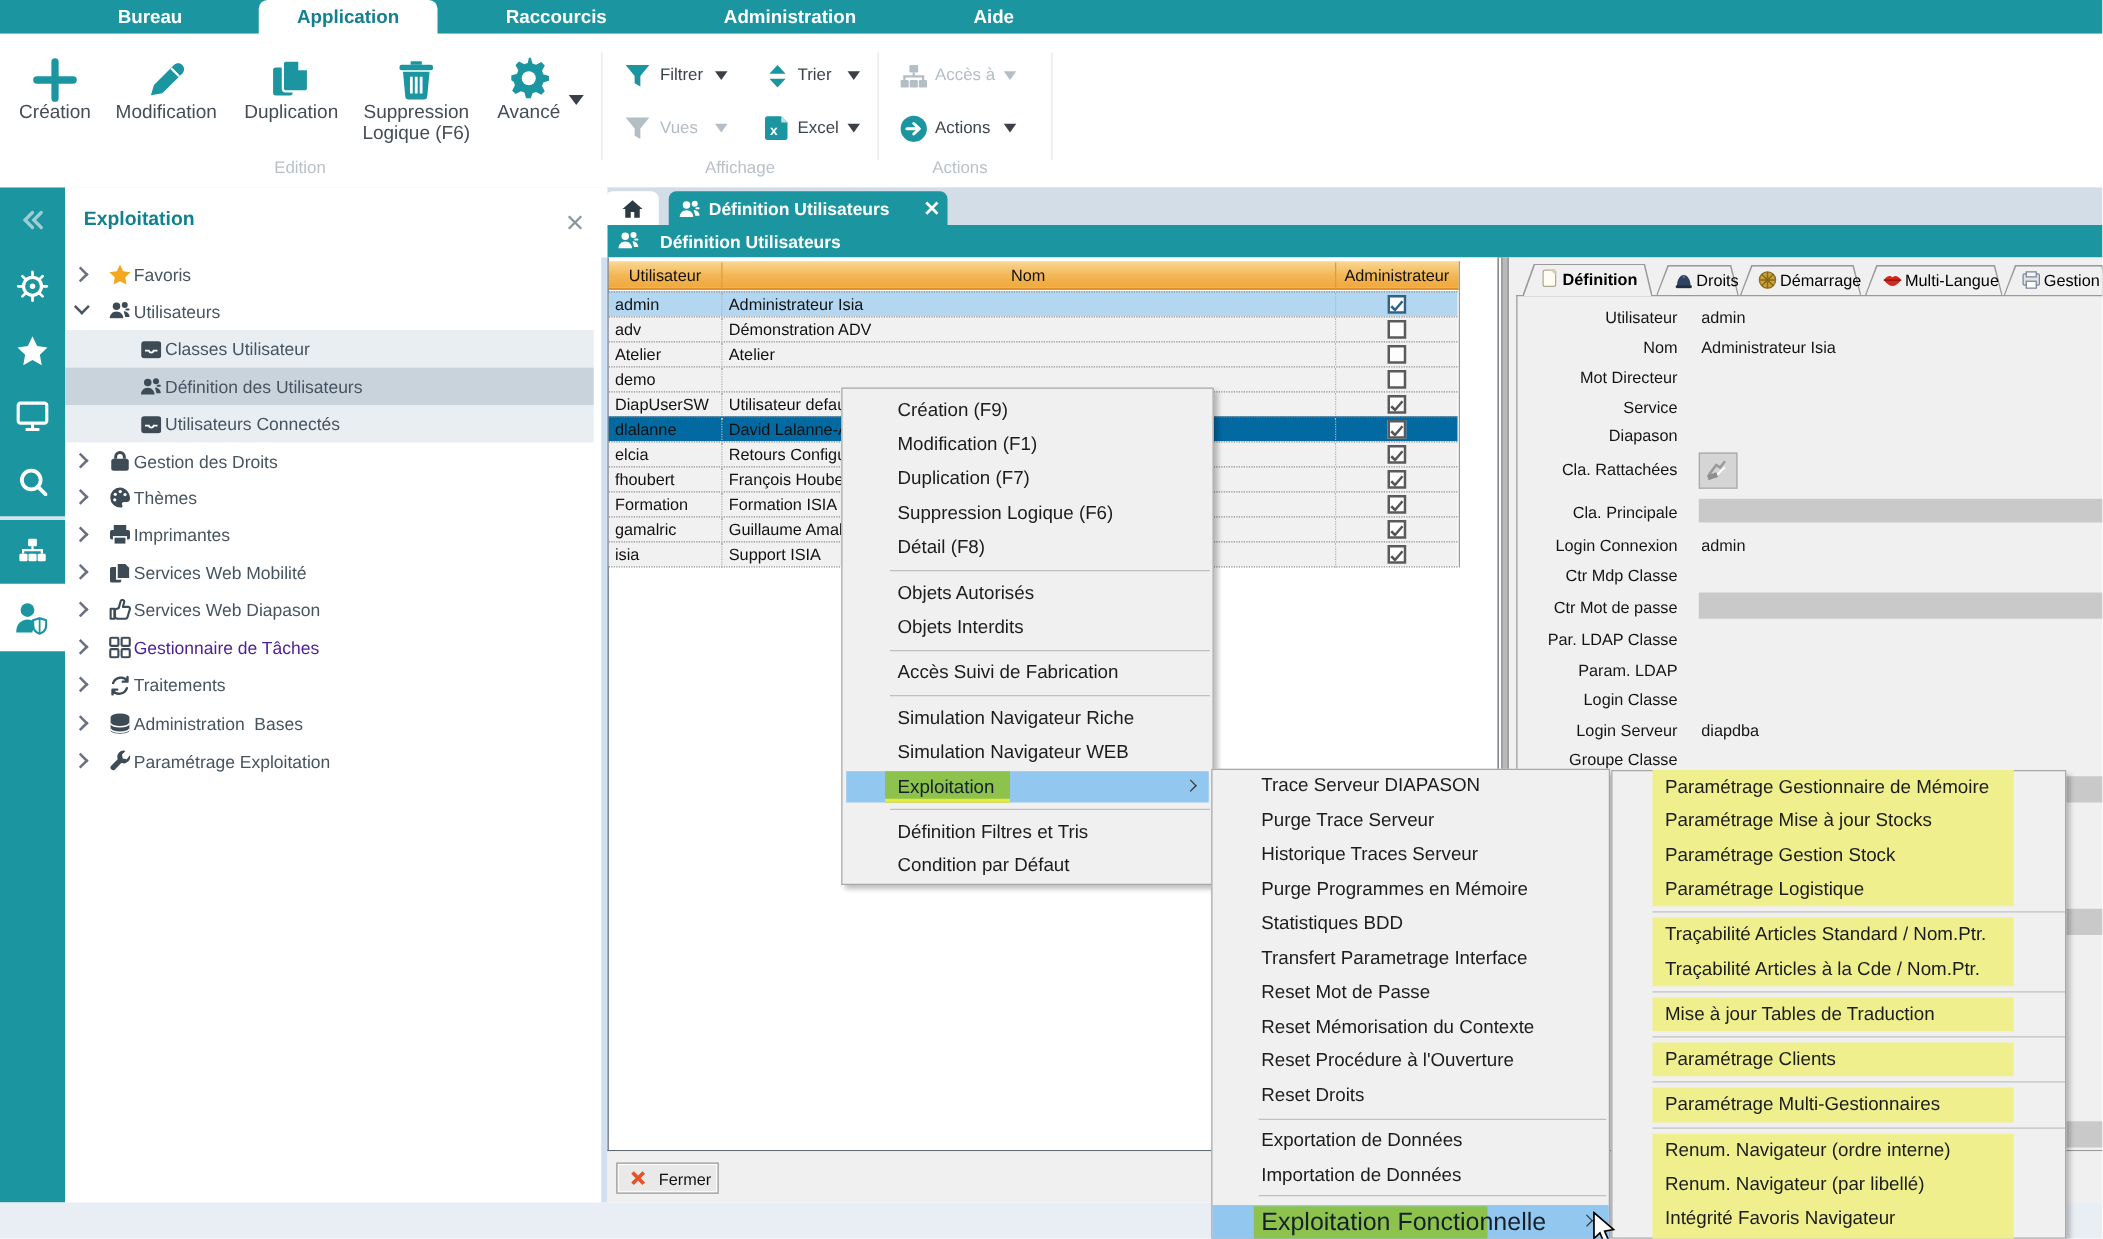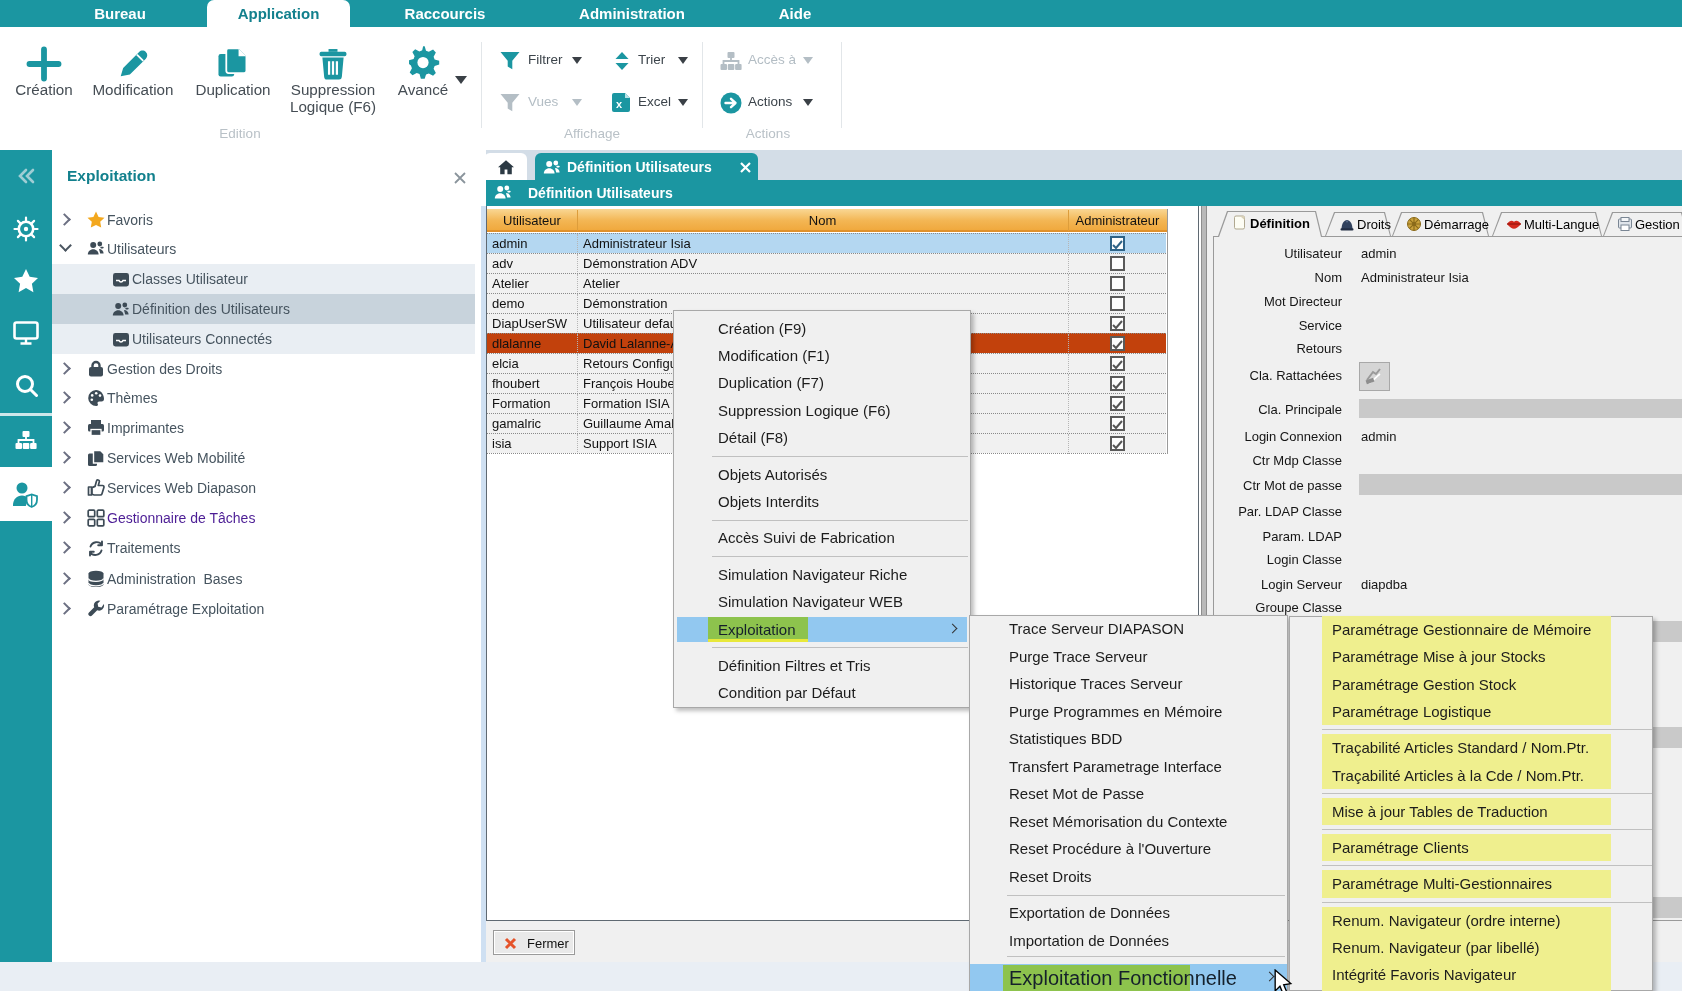--- a/index.html
+++ b/index.html
@@ -321,21 +321,21 @@
       <path d="M3 14l6-8 3 2 4-5" stroke="#9a9a9a" stroke-width="2" fill="none"></path>
       <path d="M5 17c3-1 7-6 11-9" stroke="#fff" stroke-width="1.6" fill="none"></path>
       <rect x="2" y="13" width="8" height="4" fill="#8e8e8e" transform="rotate(-20 6 15)"></rect>
     </svg></div>
 <div class="flbl" style="left:1207px;top:246px">Utilisateur</div>
 <div class="frow" style="left:1361px;top:246px">admin</div>
 <div class="flbl" style="left:1207px;top:270px">Nom</div>
 <div class="frow" style="left:1361px;top:270px">Administrateur Isia</div>
 <div class="flbl" style="left:1207px;top:294px">Mot Directeur</div>
 <div class="flbl" style="left:1207px;top:318px">Service</div>
-<div class="flbl" style="left:1207px;top:341px">Retours</div>
+<div class="flbl" style="left:1207px;top:341px">Diapason</div>
 <div class="flbl" style="left:1207px;top:368px">Cla. Rattachées</div>
 <div class="flbl" style="left:1207px;top:402px">Cla. Principale</div>
 <div class="flbl" style="left:1207px;top:429px">Login Connexion</div>
 <div class="frow" style="left:1361px;top:429px">admin</div>
 <div class="flbl" style="left:1207px;top:453px">Ctr Mdp Classe</div>
 <div class="flbl" style="left:1207px;top:478px">Ctr Mot de passe</div>
 <div class="flbl" style="left:1207px;top:504px">Par. LDAP Classe</div>
 <div class="flbl" style="left:1207px;top:529px">Param. LDAP</div>
 <div class="flbl" style="left:1207px;top:552px">Login Classe</div>
 <div class="flbl" style="left:1207px;top:577px">Login Serveur</div>
@@ -366,35 +366,34 @@
   </div>
 <div class="trow" style="top:273px;background:#f1f1f1;border-top:1px dotted #8a8a8a">
     <div class="tcell" style="left:5px;width:84px">Atelier</div>
     <div class="tcell" style="left:96px;width:480px">Atelier</div>
     <div class="a" style="left:90px;top:0;width:1px;height:20px;border-left:1px dotted #b5b5b5"></div>
     <div class="a" style="left:581px;top:0;width:1px;height:20px;border-left:1px dotted #b5b5b5"></div>
     <div class="cb" style=""></div>
   </div>
 <div class="trow" style="top:293px;background:#f1f1f1;border-top:1px dotted #8a8a8a">
     <div class="tcell" style="left:5px;width:84px">demo</div>
-    <div class="tcell" style="left:96px;width:480px">Démonstration</div>
     <div class="a" style="left:90px;top:0;width:1px;height:20px;border-left:1px dotted #b5b5b5"></div>
     <div class="a" style="left:581px;top:0;width:1px;height:20px;border-left:1px dotted #b5b5b5"></div>
     <div class="cb" style=""></div>
   </div>
 <div class="trow" style="top:313px;background:#f1f1f1;border-top:1px dotted #8a8a8a">
     <div class="tcell" style="left:5px;width:84px">DiapUserSW</div>
     <div class="tcell" style="left:96px;width:480px">Utilisateur defaut Services W</div>
     <div class="a" style="left:90px;top:0;width:1px;height:20px;border-left:1px dotted #b5b5b5"></div>
     <div class="a" style="left:581px;top:0;width:1px;height:20px;border-left:1px dotted #b5b5b5"></div>
     <div class="cb" style=""><svg width="11" height="11" viewBox="0 0 11 11" xmlns="http://www.w3.org/2000/svg">
         <path d="M1 6l3 3 6-7" stroke="#555" stroke-width="2" fill="none"></path>
       </svg></div>
   </div>
-<div class="trow" style="top:333px;background:#c2410c;border-top:1px dotted #8a8a8a">
+<div class="trow" style="top:333px;background:#0369a1;border-top:1px dotted #8a8a8a">
     <div class="tcell" style="left:5px;width:84px">dlalanne</div>
     <div class="tcell" style="left:96px;width:480px">David Lalanne-Aramburu</div>
     <div class="a" style="left:90px;top:0;width:1px;height:20px;border-left:1px dotted #b5b5b5"></div>
     <div class="a" style="left:581px;top:0;width:1px;height:20px;border-left:1px dotted #b5b5b5"></div>
     <div class="cb" style=""><svg width="11" height="11" viewBox="0 0 11 11" xmlns="http://www.w3.org/2000/svg">
         <path d="M1 6l3 3 6-7" stroke="#555" stroke-width="2" fill="none"></path>
       </svg></div>
   </div>
 <div class="trow" style="top:353px;background:#f1f1f1;border-top:1px dotted #8a8a8a">
     <div class="tcell" style="left:5px;width:84px">elcia</div>

